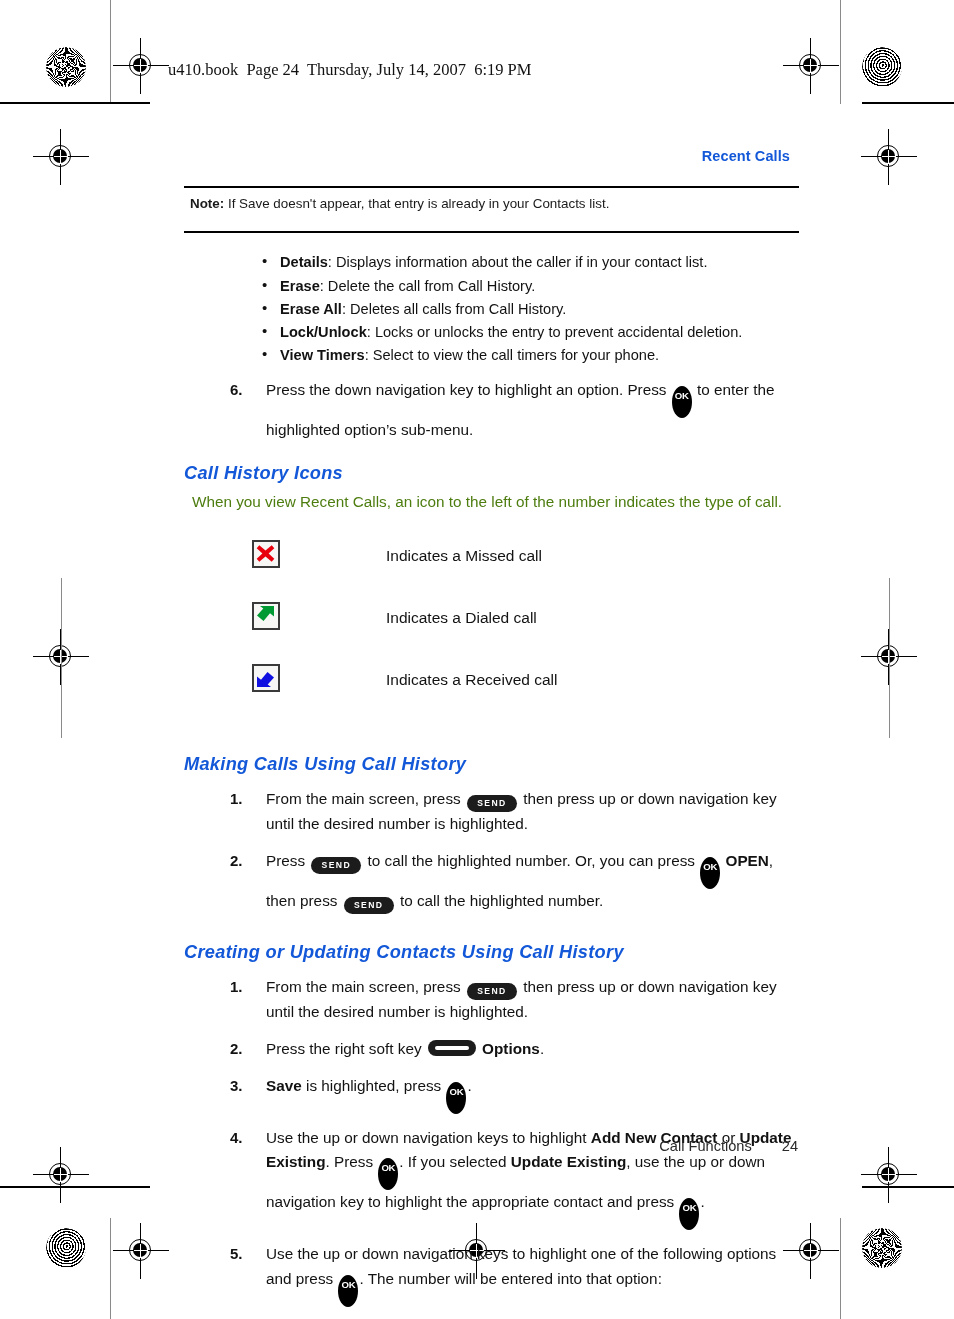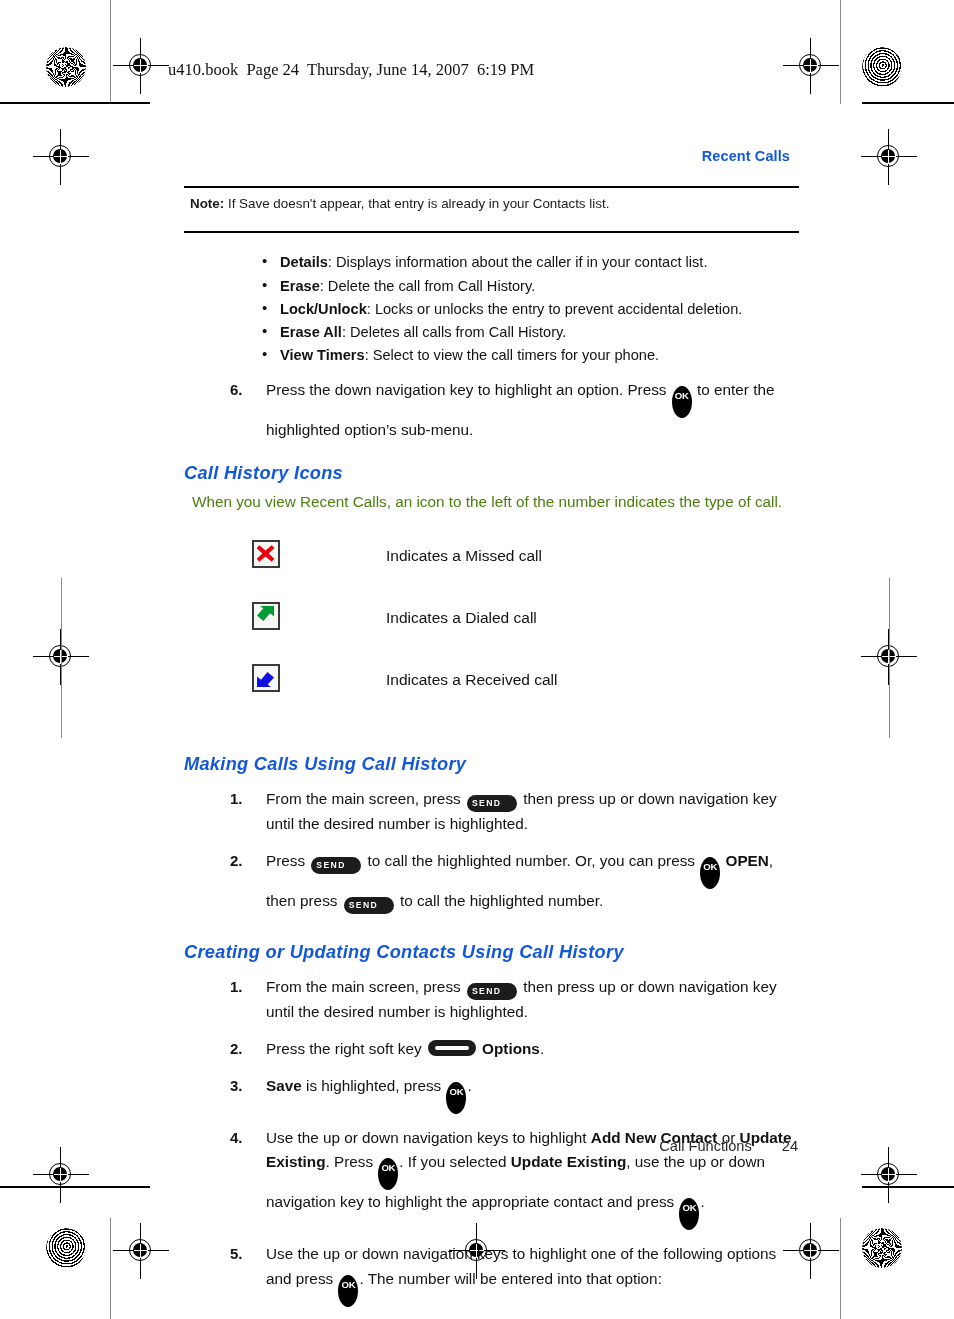--- a/index.html
+++ b/index.html
@@ -239,20 +239,21 @@
   .send-key {
     display: inline-block;
     min-width: 50px;
     height: 17px;
     border-radius: 9px;
     background: #1c1c1c;
     color: #fff;
     font-size: 8.6px;
     font-weight: bold;
     line-height: 17px;
+    text-align: center;
     letter-spacing: 1.4px;
     vertical-align: -2px;
     margin: 0 2px;
     padding: 0 5px;
     box-sizing: border-box;
   }
   .soft-key {
     display: inline-block;
     width: 48px;
     height: 16px;
@@ -399,44 +400,44 @@
       <div class="hline"></div>
     <div class="ring"></div>
       <div class="dot"></div>
     <div class="cross-gapv"></div>
       <div class="cross-gaph"></div>
   </div>
 </div>
 
 <div class="page">
 
-  <div class="slugline">u410.book  Page 24  Thursday, June 14, 2007  6:19 PM</div>
+  <div class="slugline">u410.book  Page 24  Thursday, July 14, 2007  6:19 PM</div>
 
   <div class="running-head">Recent Calls</div>
 
   <div class="content">
 
     <div class="rule"></div>
     <div class="note-box">
       <b>Note:</b><span> If Save doesn't appear, that entry is already in your Contacts list.</span>
     </div>
     <div class="rule"></div>
 
     <ul class="bullets">
       <li>
         <b>Details</b><span>: Displays information about the caller if in your contact list.</span>
       </li>
       <li>
         <b>Erase</b><span>: Delete the call from Call History.</span>
       </li>
       <li>
+        <b>Erase All</b><span>: Deletes all calls from Call History.</span>
+      </li>
+      <li>
         <b>Lock/Unlock</b><span>: Locks or unlocks the entry to prevent accidental deletion.</span>
-      </li>
-      <li>
-        <b>Erase All</b><span>: Deletes all calls from Call History.</span>
       </li>
       <li>
         <b>View Timers</b><span>: Select to view the call timers for your phone.</span>
       </li>
     </ul>
 
     <ol class="steps">
       <li>
         <span class="num">6.</span><span>Press the down navigation key to highlight an option. Press </span><span class="ok-key">OK</span><span> to enter the highlighted option’s sub-menu.</span>
       </li>

